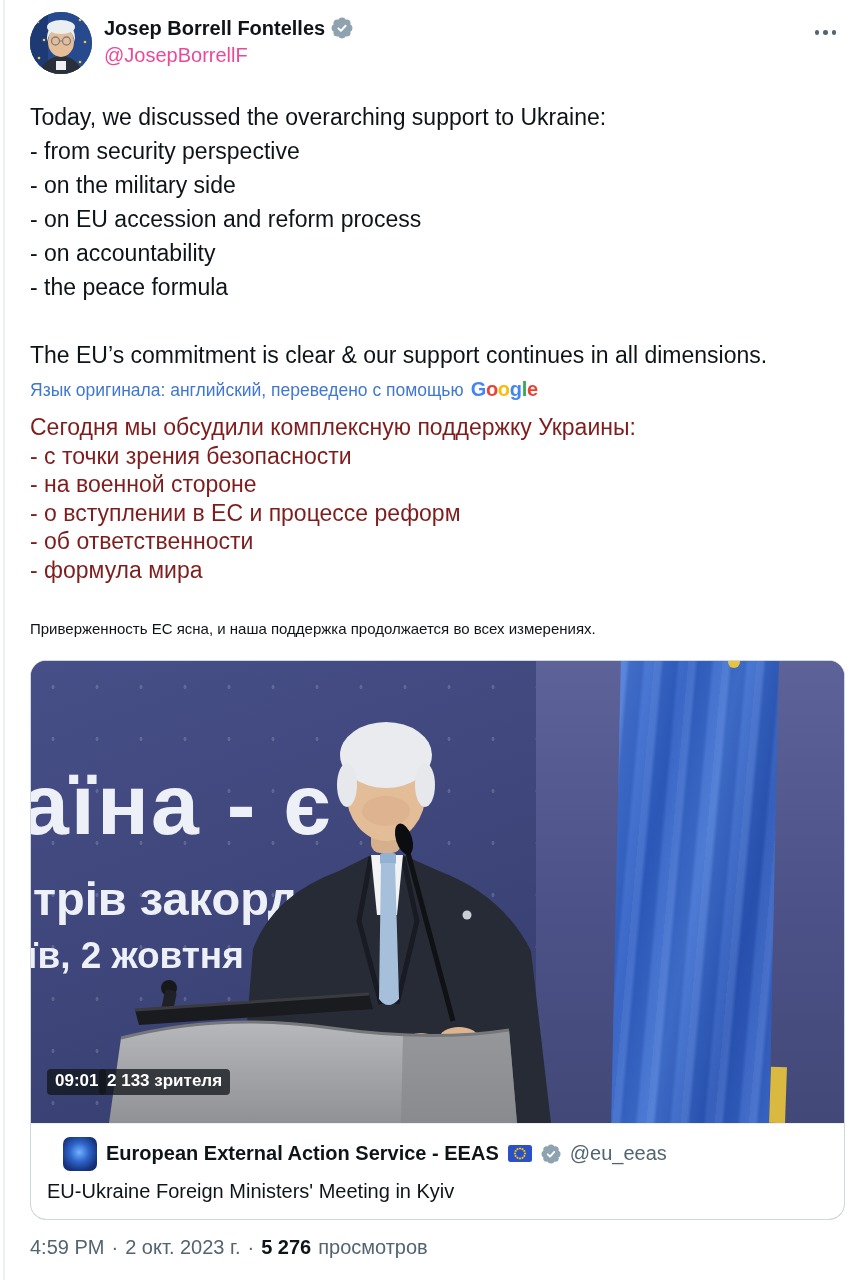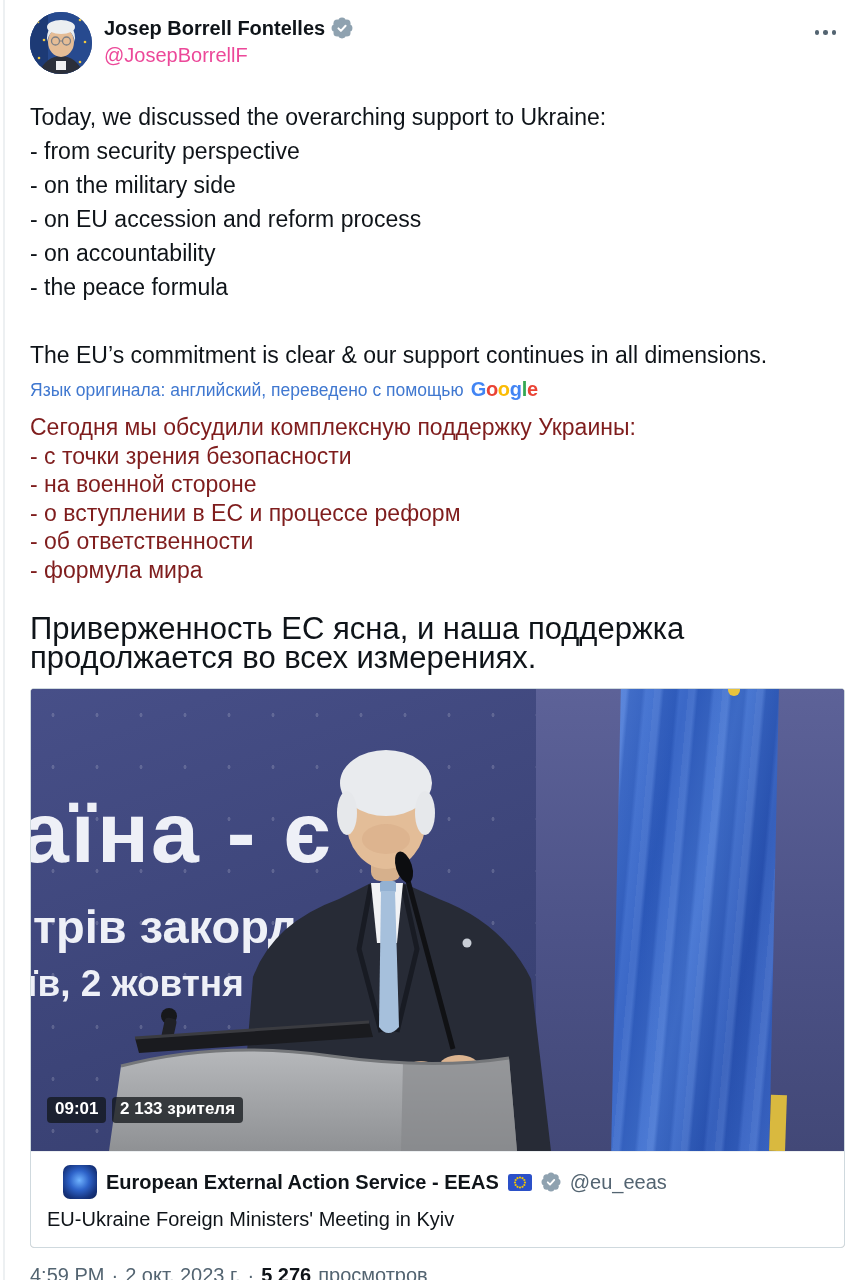--- a/index.html
+++ b/index.html
@@ -17,24 +17,24 @@
   .author-name { font-size:20px; font-weight:700; line-height:26px; color:#0f1419; }
   .author-handle { font-size:20px; line-height:28px; color:#ec4899; }
   .more-btn { position:absolute; right:3px; top:12px; display:flex; gap:4px; padding:6px; cursor:pointer; }
   .more-btn i { width:4.5px; height:4.5px; border-radius:50%; background:#536471; }
 
   
   .body-en { margin-top:26px; font-size:23px; line-height:34px; white-space:pre-line; color:#0f1419; }
   .translate-row { margin-top:5px; display:flex; align-items:baseline; font-size:17.5px; line-height:24px; color:#4078d0; cursor:pointer; }
   .google-logo { margin-left:7px; font-size:20px; font-weight:600; letter-spacing:-0.3px; }
   .body-ru-p1 { margin-top:11px; font-size:23px; line-height:28.5px; white-space:pre-line; color:#7f1d1d; }
-  .body-ru-p2 { margin-top:31px; font-size:31px; line-height:28.5px; color:#0f1419; }
-
-  
-  .video-card { margin-top:16px; width:815px; border:1px solid #cfd9de; border-radius:4px; overflow:hidden; background:#a3a3a3; }
+  .body-ru-p2 { margin-top:31px; font-size:15px; line-height:28.5px; color:#0f1419; }
+
+  
+  .video-card { margin-top:16px; width:815px; border:1px solid #cfd9de; border-radius:16px; overflow:hidden; background:#a3a3a3; }
   .video-media { position:relative; height:462px; background:#3e4679; overflow:hidden; cursor:pointer; }
   .panel-left { position:absolute; left:0; top:0; width:505px; height:100%;
     background:linear-gradient(160deg,#474f88 0%,#3c4478 60%,#363e6e 100%); }
   .panel-left::after { content:''; position:absolute; inset:0;
     background-image:radial-gradient(rgba(255,255,255,.16) 1.5px, transparent 1.6px);
     background-size:44px 52px; }
   .panel-right { position:absolute; left:505px; right:0; top:0; height:100%;
     background:linear-gradient(180deg,#5d6298 0%,#4c5287 55%,#424877 100%); }
   .bd-line1 { position:absolute; left:-10px; top:94px; font-size:86px; font-weight:600; letter-spacing:2px; color:#eef0f7; white-space:nowrap; }
   .bd-line2 { position:absolute; left:2px; top:210px; font-size:47px; font-weight:600; color:#eef0f7; white-space:nowrap; }
@@ -43,21 +43,21 @@
     background:linear-gradient(100deg,#4a7ad8 0%,#2f5fc4 28%,#4273d2 50%,#2a56b8 74%,#3d6bcd 100%); }
   .flag::after { content:''; position:absolute; inset:0;
     background:repeating-linear-gradient(94deg, rgba(255,255,255,.10) 0 6px, rgba(0,0,40,.08) 10px 22px, rgba(255,255,255,.06) 26px 34px); }
   .flag-finial { position:absolute; left:697px; top:-5px; width:12px; height:12px; border-radius:50%; background:#e8c33f; }
   .flag-yellow { position:absolute; left:739px; top:406px; width:16px; height:56px; background:#d9b93f; transform:rotate(2deg); }
   .bottle { position:absolute; left:265px; top:312px; }
   .person { position:absolute; left:190px; top:38px; }
   .podium { position:absolute; left:70px; top:317px; }
   .vbadge { position:absolute; top:408px; background:rgba(18,21,26,.75); color:#fff; font-size:17px; font-weight:600; line-height:22px; padding:1px 8px 3px; border-radius:4px; white-space:nowrap; }
   .vbadge.duration { left:16px; }
-  .vbadge.viewers { left:81px; }
+  .vbadge.viewers { left:68px; }
 
   
   .card-footer { background:#fff; padding:13px 16px 16px; border-top:1px solid #eceff1; cursor:pointer; }
   .bc-row1 { display:flex; align-items:center; gap:9px;padding-left:16px; }
   .eeas-avatar { width:34px; height:34px; border-radius:7px; flex:none;
     background:radial-gradient(circle at 48% 45%, #6fb3ff 0%, #2e63c9 38%, #16347e 72%, #0e2257 100%); }
   .bc-name { font-size:20px; font-weight:700; color:#0f1419; white-space:nowrap; }
   .bc-handle { font-size:20px; color:#536471; white-space:nowrap; }
   .bc-title { margin-top:9px; font-size:20px; color:#0f1419; }
 

